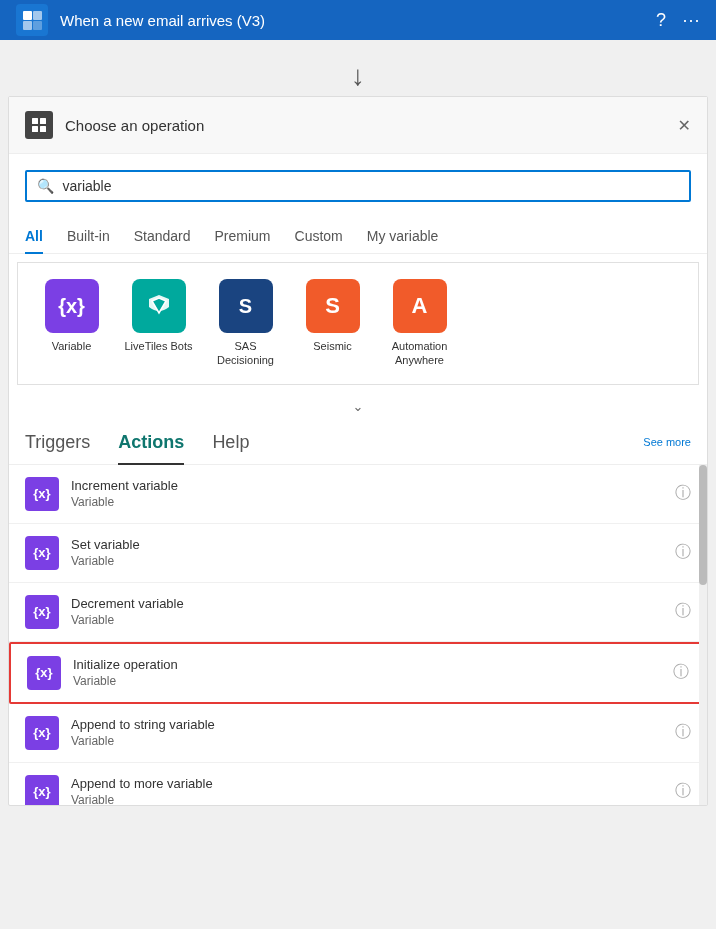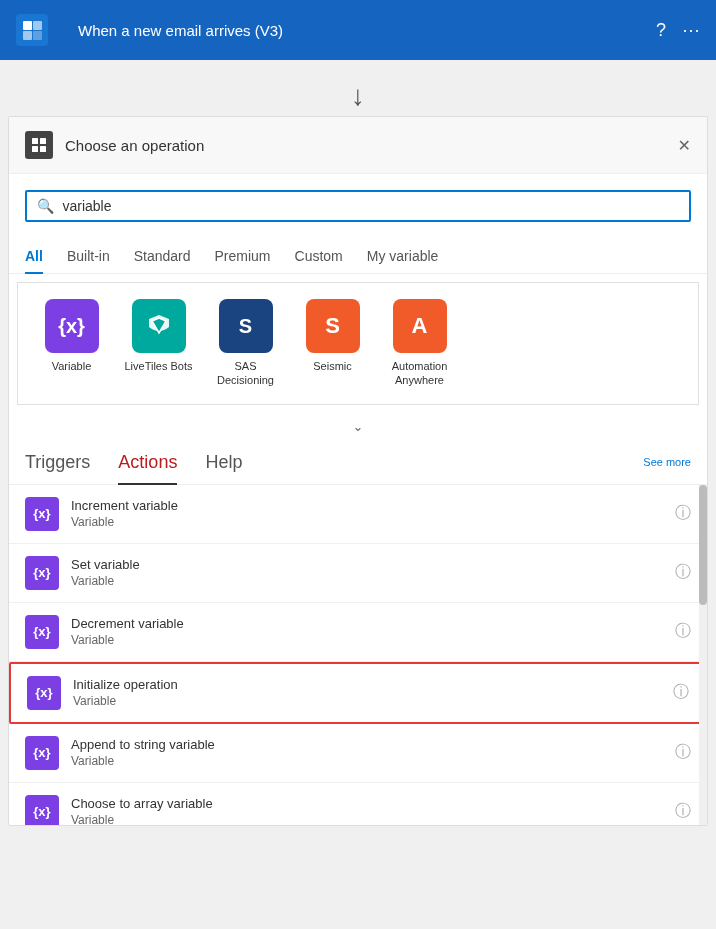--- a/index.html
+++ b/index.html
@@ -9,22 +9,22 @@
       width: 716px;
       min-height: 929px;
     }
 
     
     .top-bar {
       background: #1565c0;
       display: flex;
       align-items: center;
       padding: 0 16px;
-      height: 60px;
-      gap: 30px;
+      height: 40px;
+      gap: 12px;
     }
     .top-bar-icon {
       width: 32px;
       height: 32px;
       background: #1976d2;
       border-radius: 4px;
       display: flex;
       align-items: center;
       justify-content: center;
     }
@@ -239,23 +239,23 @@
     }
     .sub-tab {
       padding: 12px 0 10px 0;
       font-size: 18px;
       color: #555;
       cursor: pointer;
       border-bottom: 2px solid transparent;
       margin-bottom: -1px;
     }
     .sub-tab.active {
-      color: #b91c1c;
+      color: #0f766e;
       border-bottom: 2px solid #333;
-      font-weight: 400;
+      font-weight: 700;
     }
     .see-more-link {
       margin-left: auto;
       font-size: 11px;
       color: #0078d4;
       cursor: pointer;
     }
     .action-item {
       display: flex;
       align-items: center;
@@ -490,21 +490,21 @@
           <div class="action-sub">Variable</div>
         </div>
         <span class="action-info">ⓘ</span>
       </div>
 
       <div class="action-item">
         <div class="action-icon">
           <span style="font-size:13px;">{x}</span>
         </div>
         <div class="action-text">
-          <div class="action-name">Choose to array variable</div>
+          <div class="action-name">Append to more variable</div>
           <div class="action-sub">Variable</div>
         </div>
         <span class="action-info">ⓘ</span>
       </div>
 
       <div class="scrollbar-track">
         <div class="scrollbar-thumb"></div>
       </div>
 
     </div>

